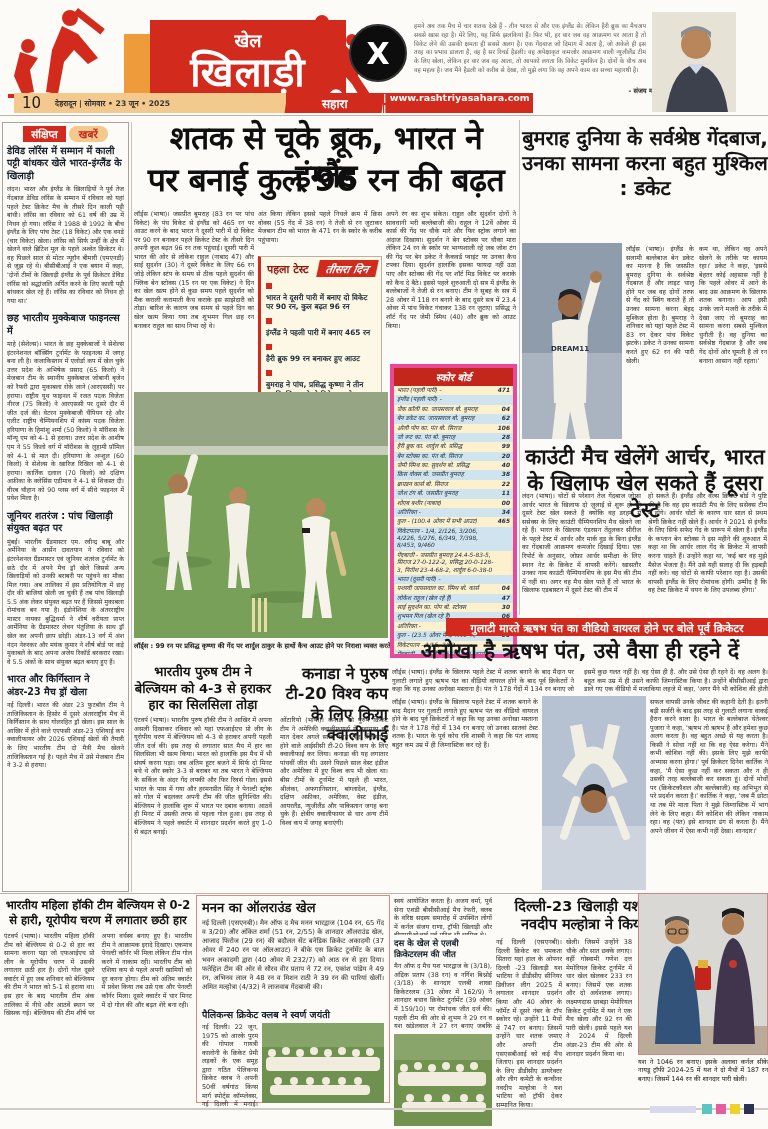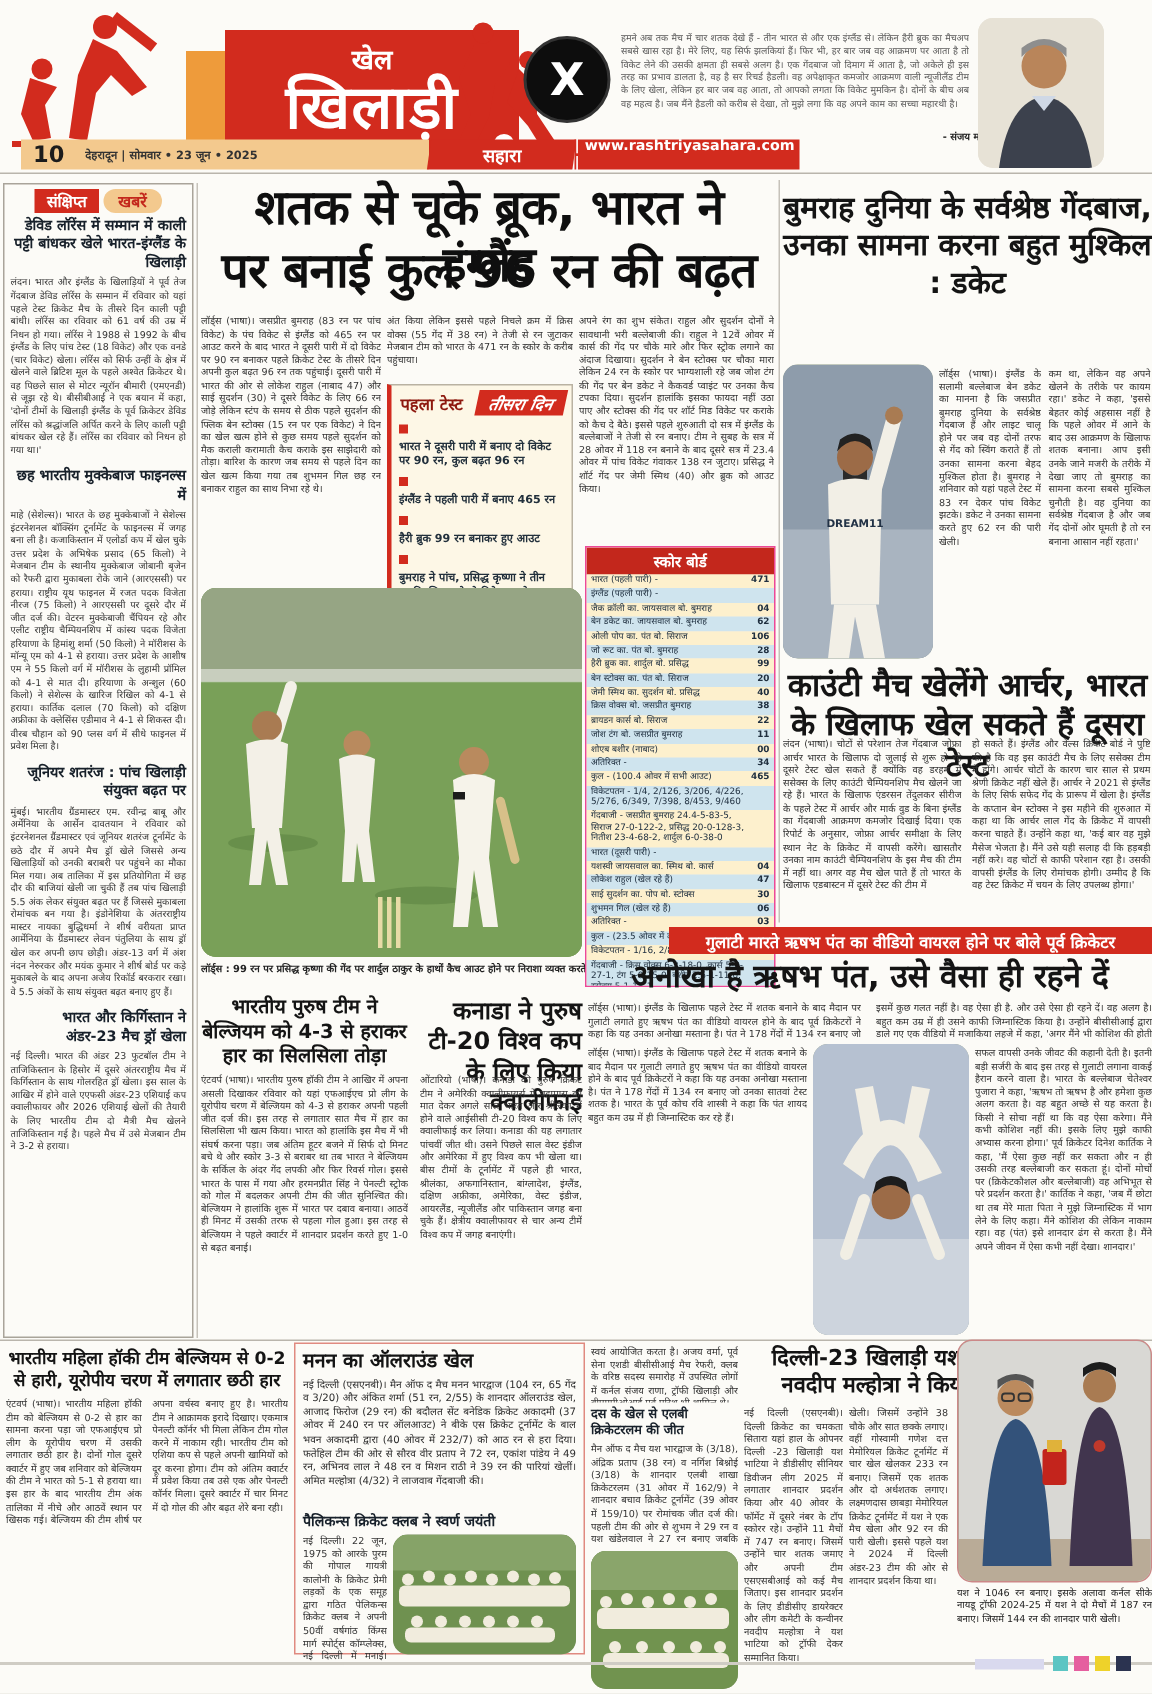--- a/index.html
+++ b/index.html
@@ -10,27 +10,27 @@
   .j{text-align:justify;text-justify:inter-word;}
   .small{font-size:6.4px;line-height:1.34;color:#333;overflow:hidden;}
   .body7{font-size:6.8px;line-height:1.36;color:#2d2d2d;overflow:hidden;}
   .cols2{column-count:2;column-gap:7px;}
   .rule-v{background:#c6c2ba;width:1px;}
   .rule-h{background:#b9b5ac;height:1px;}
   .lead-hl{font-weight:800;color:#0f0f0f;text-align:center;line-height:1.18;letter-spacing:-.5px;}
   .sec-hl{font-weight:800;color:#141414;text-align:center;line-height:1.25;}
   .col-hl{font-weight:800;color:#141414;line-height:1.28;}
   .brief{margin-bottom:7px;}
-  .brief-hl{font-size:9.6px;font-weight:800;color:#17202a;text-align:right;line-height:1.3;margin:3px 0 3px;}
+  .brief-hl{font-size:9.6px;font-weight:800;color:#17202a;text-align:left;line-height:1.3;margin:3px 0 3px;}
   .brief-body{font-size:6.3px;line-height:1.36;color:#333;text-align:justify;}
   .kicker{background:#d22b1e;color:#fff;font-weight:800;display:flex;align-items:center;justify-content:center;}
-  .photo{overflow:hidden;background:#9aa58a;border-radius:10px;}
+  .photo{overflow:hidden;background:#9aa58a;}
   .caption{font-size:6.6px;font-weight:700;color:#222;line-height:1.3;}
   
-  .sb{border:1px solid #ec4899;background:#fdf3d8;}
+  .sb{border:4px solid #ec4899;background:#fdf3d8;font-style:italic;}
   .sb-head{background:#c3271c;color:#fff;font-weight:800;font-size:10px;text-align:center;padding:2px 0;}
   .sb-row{display:flex;align-items:flex-start;padding:1px 3px;font-size:5.9px;line-height:1.25;color:#203040;}
   .sb-row:nth-of-type(even){background:#cfe4ee;}
   .sb-row:nth-of-type(odd){background:#fdf0cd;}
   .sb-t{flex:1;text-align:left;}
   .sb-v{min-width:16px;text-align:right;font-weight:700;}
   
   .ftbox{background:#fdf7e6;border:1px solid #b9b2a2;border-left:3px solid #d22b1e;}
   .ft-head{display:flex;align-items:center;justify-content:space-between;padding:3px 4px 2px 6px;}
   .ft-tag1{color:#8d180e;font-weight:800;font-size:11px;}
@@ -94,21 +94,21 @@
         <rect width="84" height="100" fill="#e7e2d6"></rect>
         <circle cx="44" cy="32" r="15" fill="#b9855a"></circle>
         <path d="M29 26 Q44 10 59 26 L59 20 Q44 8 29 20 Z" fill="#8e8e8e"></path>
         <path d="M14 100 Q20 56 44 52 Q70 56 76 100 Z" fill="#3c414d"></path>
         <path d="M36 52 L44 62 L52 52 Z" fill="#cfd8e6"></path>
       </svg>
     </div>
 
     <div class="ab" style="left:14px;top:93px;width:272px;height:20px;background:#f3c98e;
                            display:flex;align-items:center;">
-      <span style="font-size:15px;font-weight:700;color:#1c1c1c;margin:0 14px 0 8px;">10</span>
+      <span style="font-size:15px;font-weight:400;color:#1c1c1c;margin:0 14px 0 8px;">10</span>
       <span style="font-size:7.6px;font-weight:700;color:#333;">देहरादून | सोमवार •  23 जून •  2025</span>
     </div>
     <div class="ab" style="left:286px;top:93px;width:97px;height:20px;background:#d22b1e;
                            display:flex;align-items:center;justify-content:center;transform:skewX(-8deg);">
       <span style="color:#fff;font-weight:800;font-size:12px;transform:skewX(8deg);">सहारा</span>
     </div>
     <div class="ab" style="left:383px;top:93px;width:150px;height:20px;background:#d22b1e;
                            display:flex;align-items:center;justify-content:center;">
       <span style="color:#fff;font-weight:700;font-size:9.5px;">| www.rashtriyasahara.com  |</span>
     </div>

